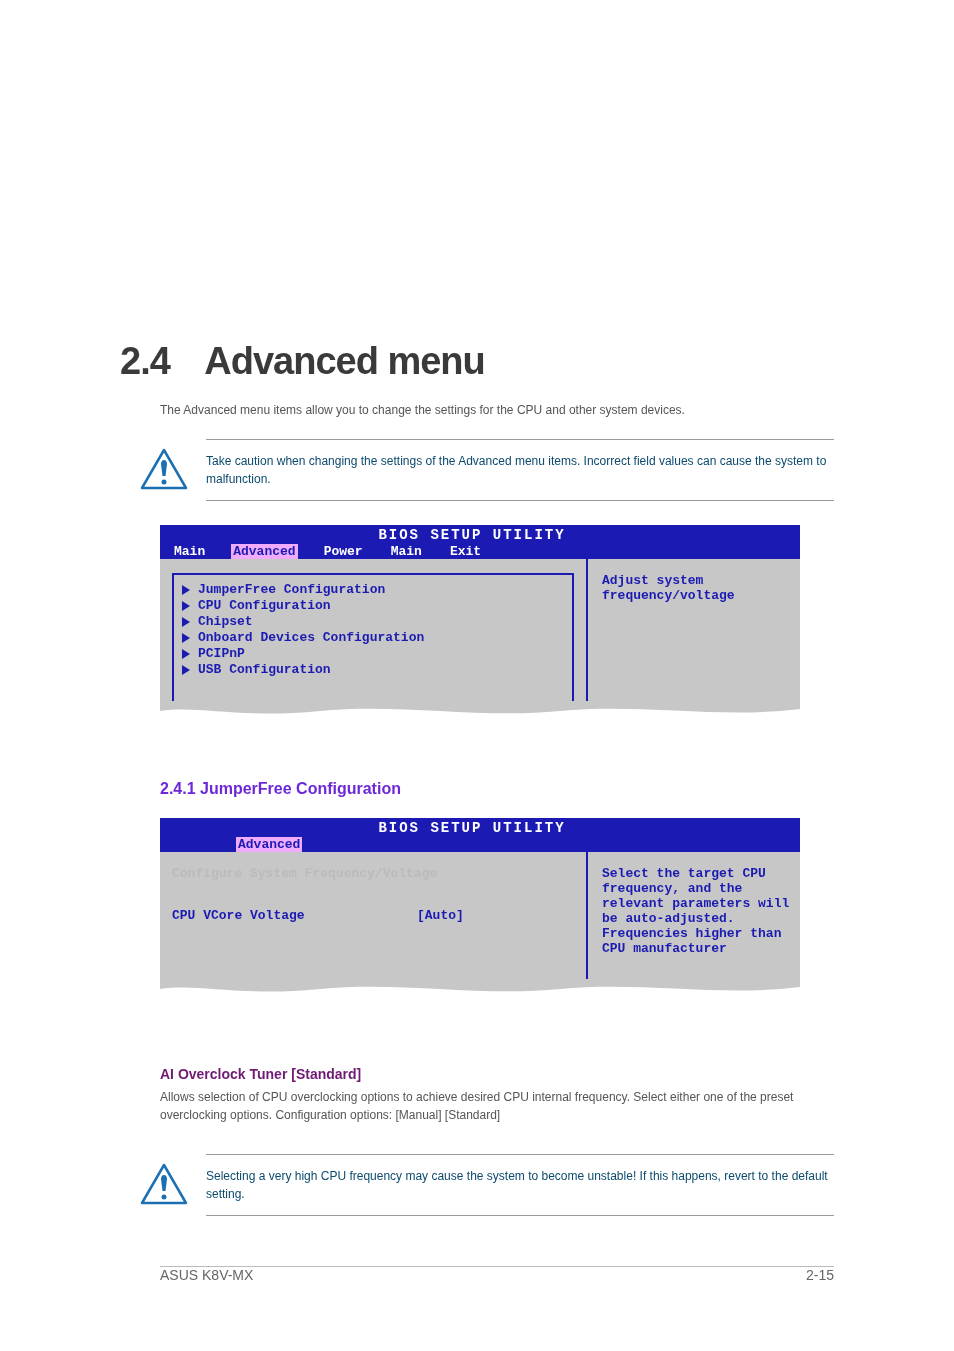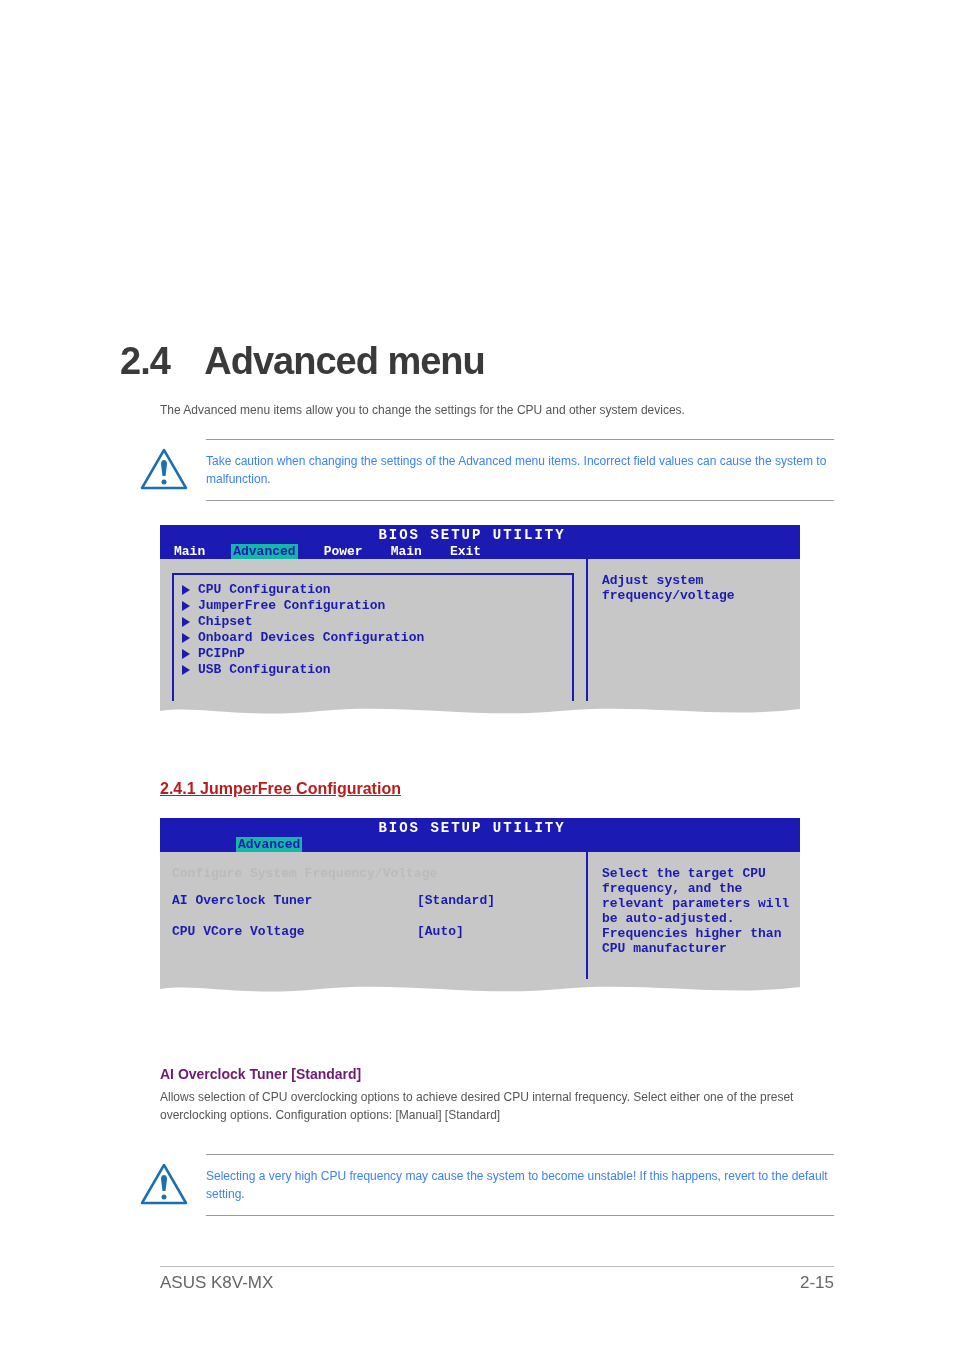--- a/index.html
+++ b/index.html
@@ -51,21 +51,21 @@
       width: 48px;
       height: 44px;
       flex-shrink: 0;
     }
     .caution-text-block {
       flex: 1;
       border-top: 1px solid #999;
       border-bottom: 1px solid #999;
       padding: 12px 0;
       font-size: 12px;
-      color: #3b82f6;
+      color: #0c4a6e;
       line-height: 1.5;
     }
     
     .bios-box {
       width: 640px;
       margin-left: 40px;
       margin-top: 6px;
       background: #c7c7c7;
       position: relative;
     }
@@ -96,21 +96,21 @@
       height: 18px;
     }
     .bios-tab {
       color: #fff;
       font-family: "Courier New", Courier, monospace;
       font-size: 13px;
       font-weight: bold;
       padding: 0 2px;
     }
     .bios-tab.selected {
-      background: #14b8a6;
+      background: #f0abfc;
       color: #1b1bb3;
     }
     .bios-body {
       display: flex;
       font-family: "Courier New", Courier, monospace;
       font-size: 13px;
       font-weight: bold;
       color: #1b1bb3;
       position: relative;
     }
@@ -157,25 +157,24 @@
     .wavy svg {
       position: absolute;
       top: -1px;
       left: 0;
       width: 100%;
       height: 23px;
     }
     .subsection-title {
       font-weight: bold;
       font-size: 16px;
-      color: #b91c1c;
+      color: #6d28d9;
       margin-left: 40px;
       margin-top: 56px;
       margin-bottom: 20px;
-      text-decoration: underline;
     }
     .ai-title {
       font-weight: bold;
       font-size: 14px;
       color: #701a75;
       margin-left: 40px;
       margin-top: 64px;
       margin-bottom: 6px;
     }
     .ai-body {
@@ -184,25 +183,24 @@
       margin-left: 40px;
       line-height: 1.5;
     }
     .caution-row.second {
       margin-top: 30px;
     }
     .footer {
       margin-top: 50px;
       display: flex;
       justify-content: space-between;
-      font-size: 17px;
+      font-size: 14px;
       color: #666;
       margin-left: 40px;
       border-top: 1px solid #bbb;
-      padding-top: 6px;
     }
     .bios-section-header {
       color: #bbb;
       margin: 0 0 12px 0;
     }
   </style>
 </head>
 <body>
 
 <div class="page">
@@ -231,25 +229,25 @@
         <span class="bios-tab">Power</span>
         <span class="bios-tab">Main</span>
         <span class="bios-tab">Exit</span>
       </div>
     </div>
     <div class="bios-body">
       <div class="bios-main">
         <div class="bios-main-inner">
           <div class="menu-line">
               <span class="arrow"></span>
+              <span>JumperFree Configuration</span>
+            </div>
+          <div class="menu-line">
+              <span class="arrow"></span>
               <span>CPU Configuration</span>
-            </div>
-          <div class="menu-line">
-              <span class="arrow"></span>
-              <span>JumperFree Configuration</span>
             </div>
           <div class="menu-line">
               <span class="arrow"></span>
               <span>Chipset</span>
             </div>
           <div class="menu-line">
               <span class="arrow"></span>
               <span>Onboard Devices Configuration</span>
             </div>
           <div class="menu-line">
@@ -276,24 +274,20 @@
   <div class="bios-box">
     <div class="bios-header">
       <div class="bios-title">BIOS SETUP UTILITY</div>
       <div class="bios-tabs" style="left:76px;">
         <span class="bios-tab selected">Advanced</span>
       </div>
     </div>
     <div class="bios-body">
       <div class="bios-main" style="padding:14px 12px 24px 12px;">
         <div class="bios-section-header">Configure System Frequency/Voltage</div>
-        <div class="settings-row">
-          <span class="settings-label">AI Overclock Tuner</span>
-          <span>[Standard]</span>
-        </div>
         <div style="height:14px;"></div>
         <div class="settings-row">
           <span class="settings-label">CPU VCore Voltage</span>
           <span>[Auto]</span>
         </div>
       </div>
       <div class="bios-side">Select the target CPU frequency, and the relevant parameters will be auto-adjusted. Frequencies higher than CPU manufacturer</div>
     </div>
     <div class="wavy">
       <svg viewBox="0 0 640 23" preserveAspectRatio="none">

